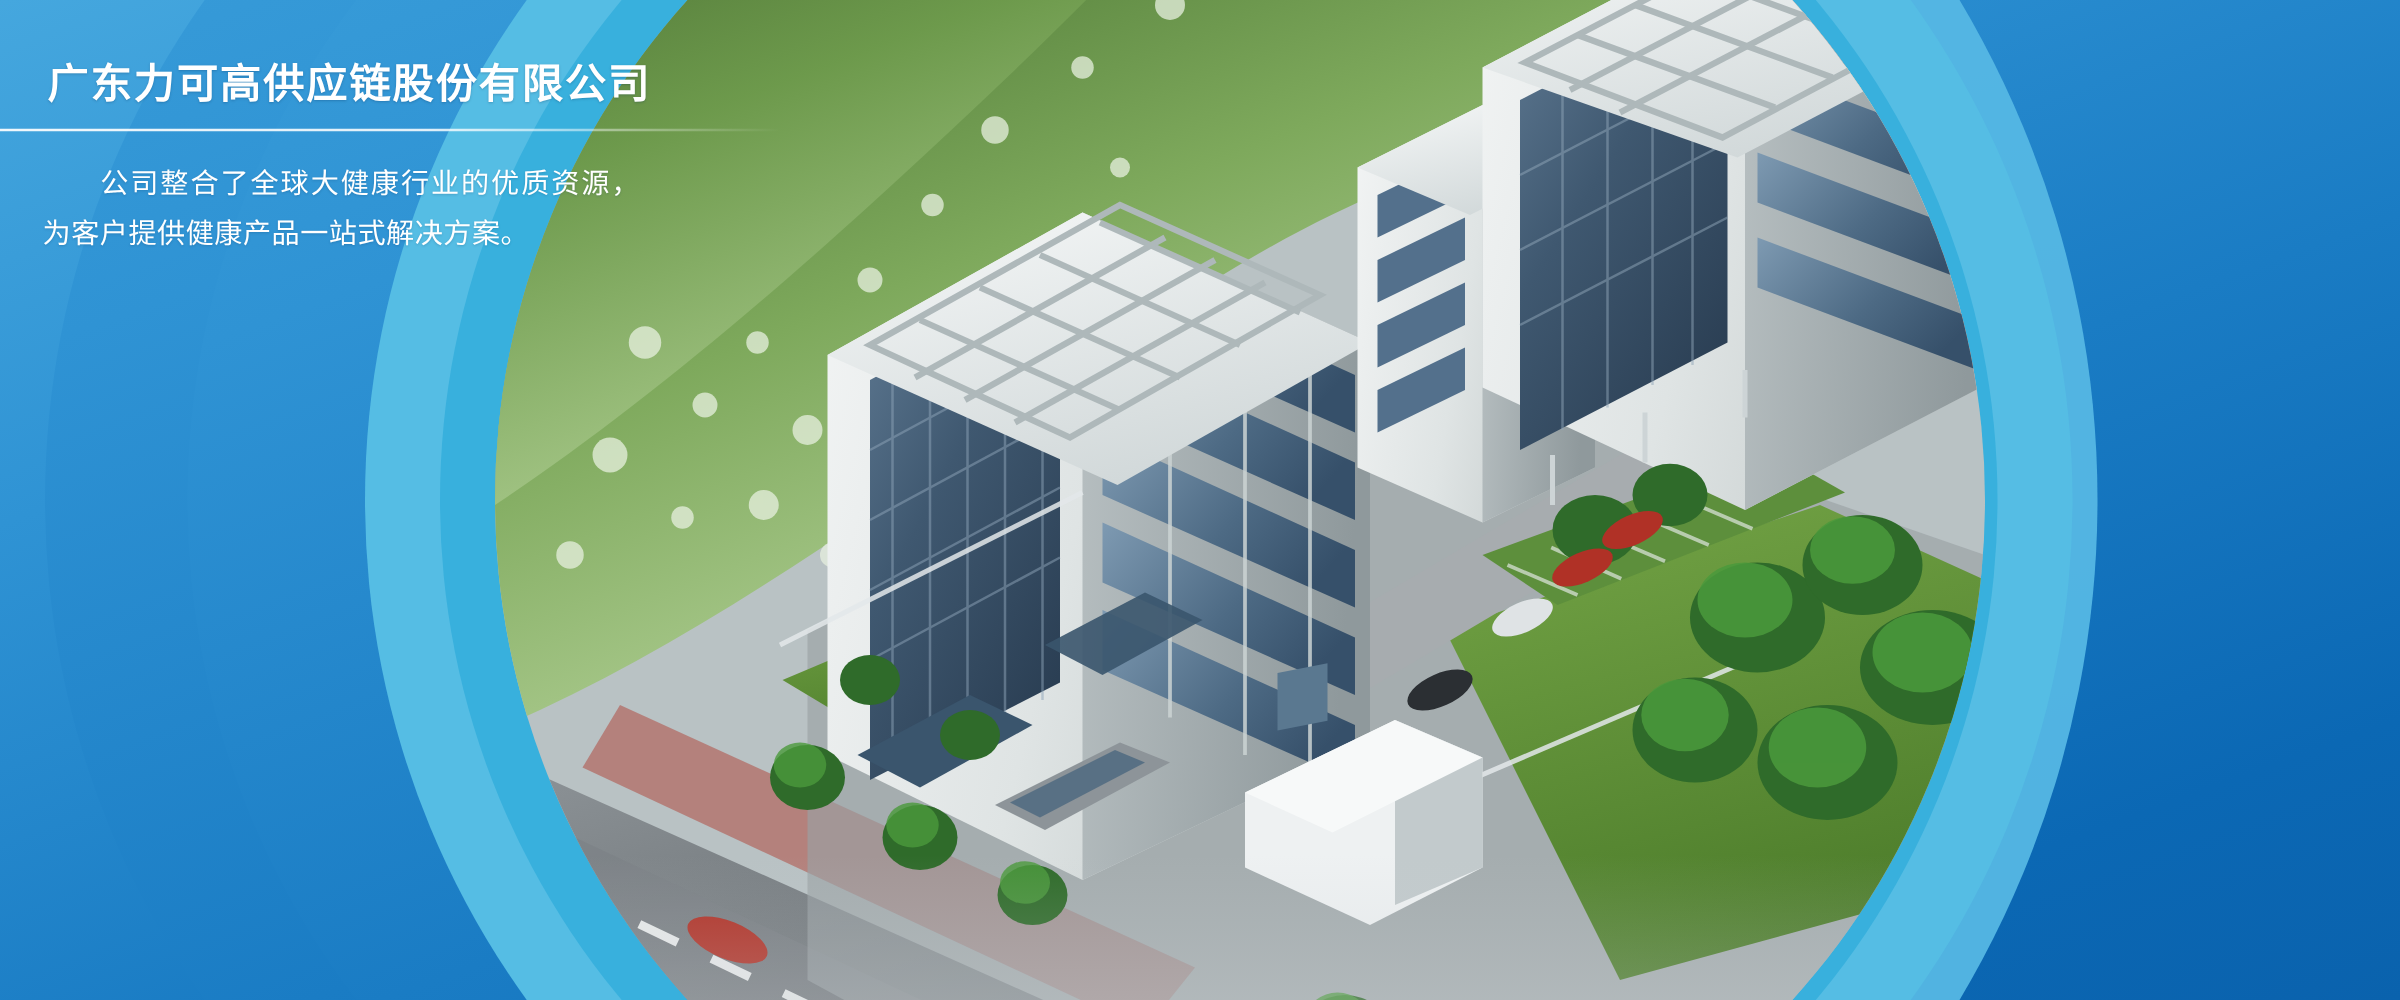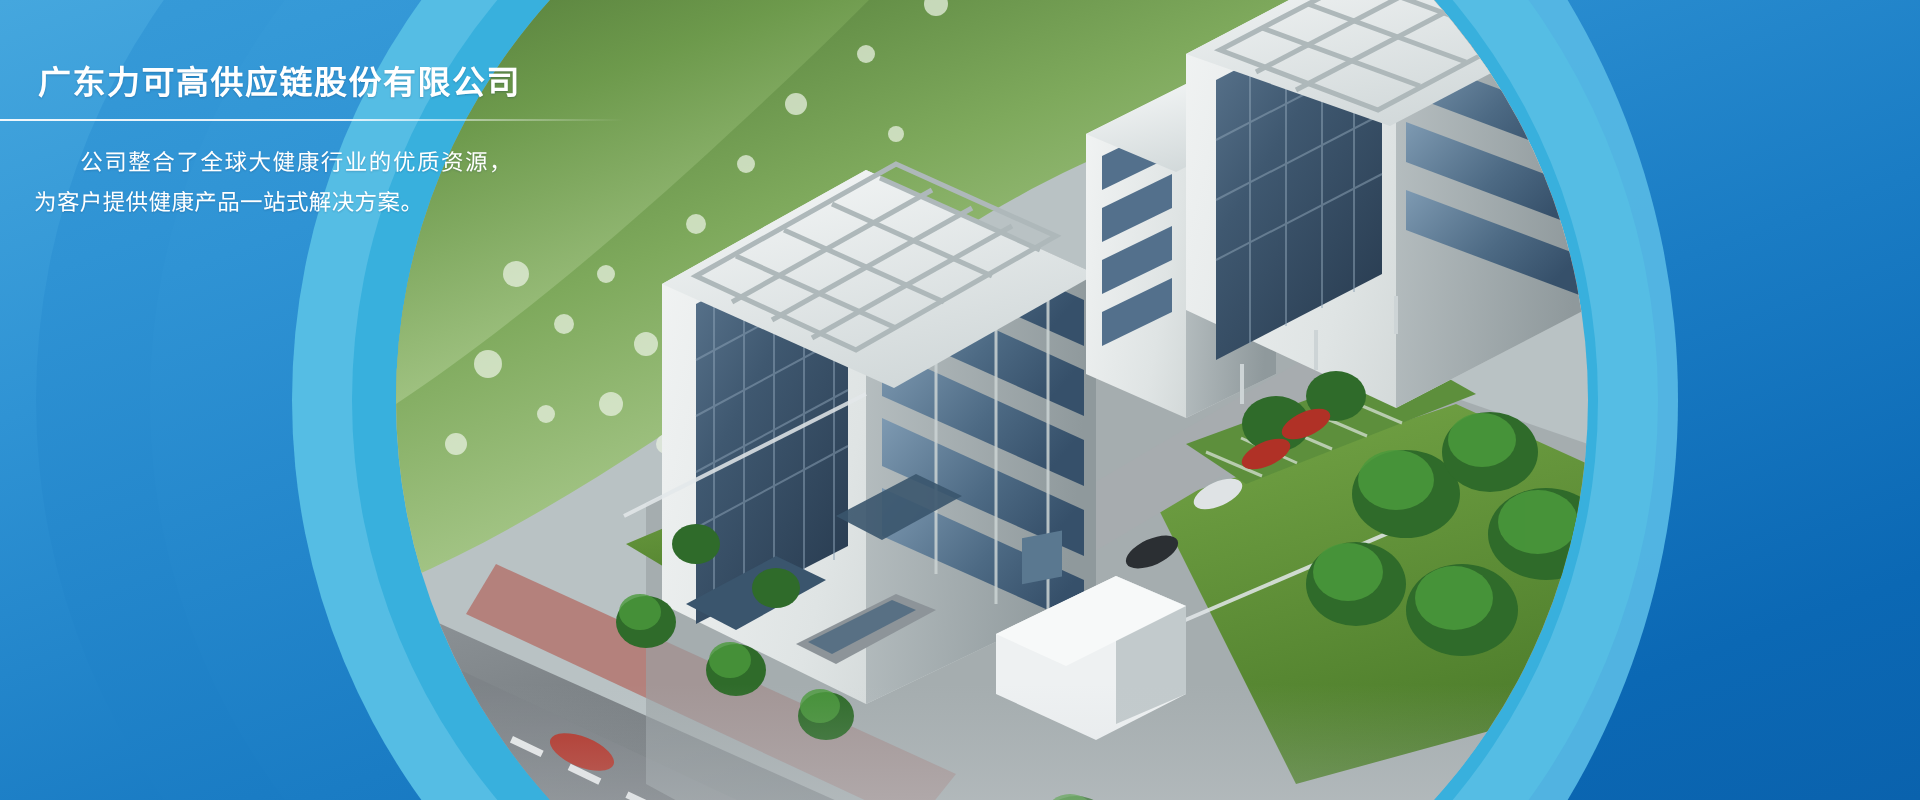--- a/index.html
+++ b/index.html
@@ -59,21 +59,21 @@
   .photo-inner{position:absolute;inset:0;}
   
   .content{
     position:absolute;left:0;top:0;width:620px;height:800px;
     box-sizing:border-box;padding:46px 40px 0 34px;
     color:#ffffff;
   }
   .headline{
     font-size:33px;line-height:1.3;font-weight:bold;
     letter-spacing:1.5px;
-    margin:16px 0 14px 0;padding:0 0 0 4px;
+    margin:0 0 14px 0;padding:0 0 0 4px;
     text-shadow:0 1px 2px rgba(0,40,80,.25);
     white-space:nowrap;
   }
   .divider{
     width:624px;height:2px;margin:0 0 22px -34px;
     background:linear-gradient(90deg,rgba(255,255,255,.92) 0%,rgba(255,255,255,.85) 55%,rgba(255,255,255,.25) 88%,rgba(255,255,255,0) 100%);
   }
   .para{
     font-size:22.5px;line-height:40px;letter-spacing:.4px;
     margin:0;width:478px;

